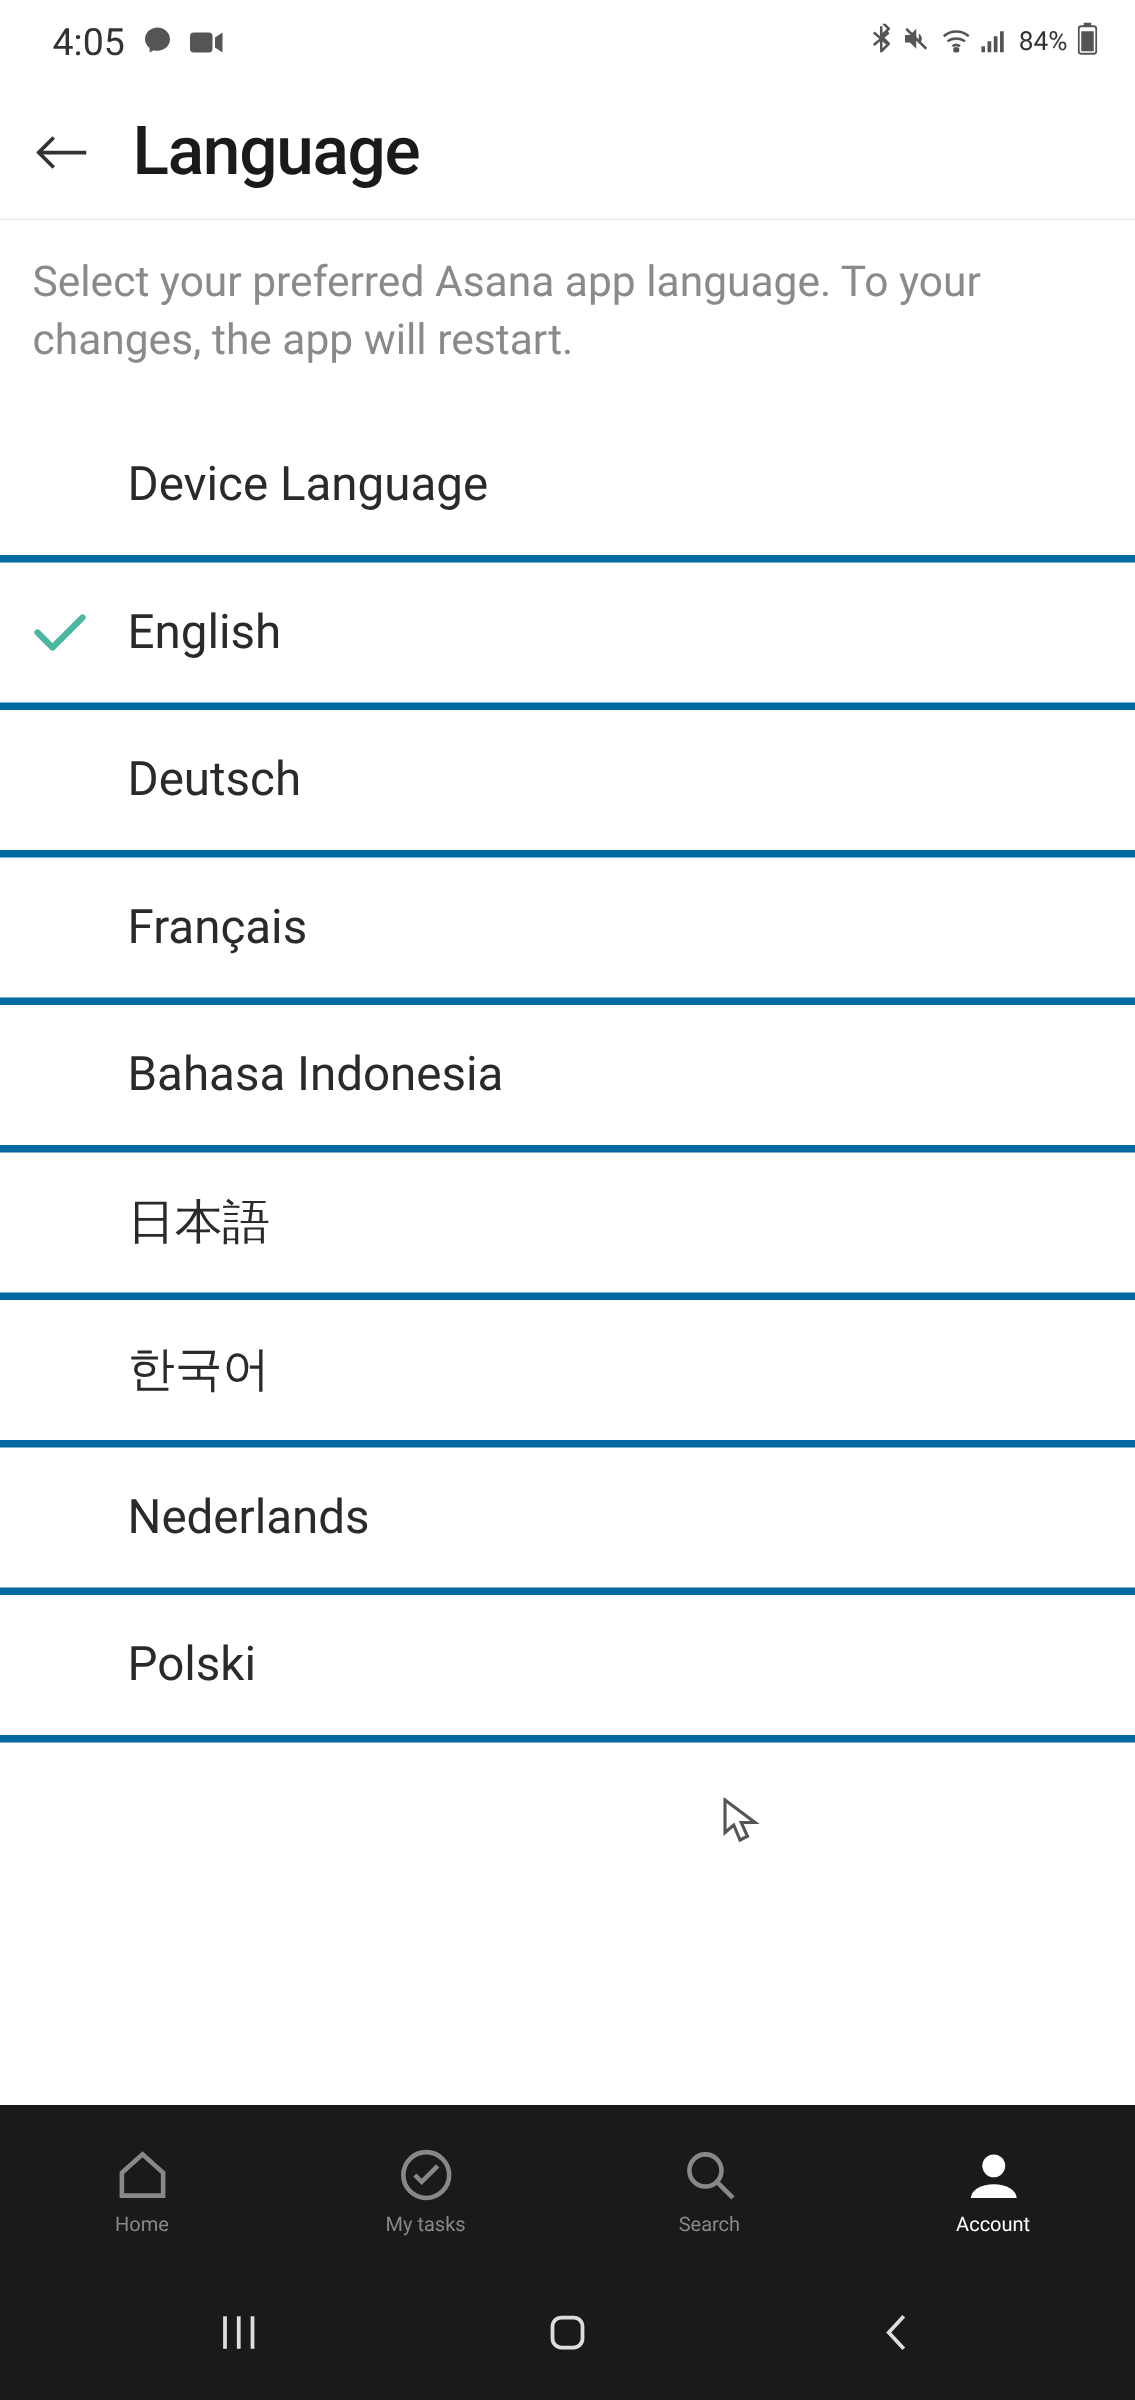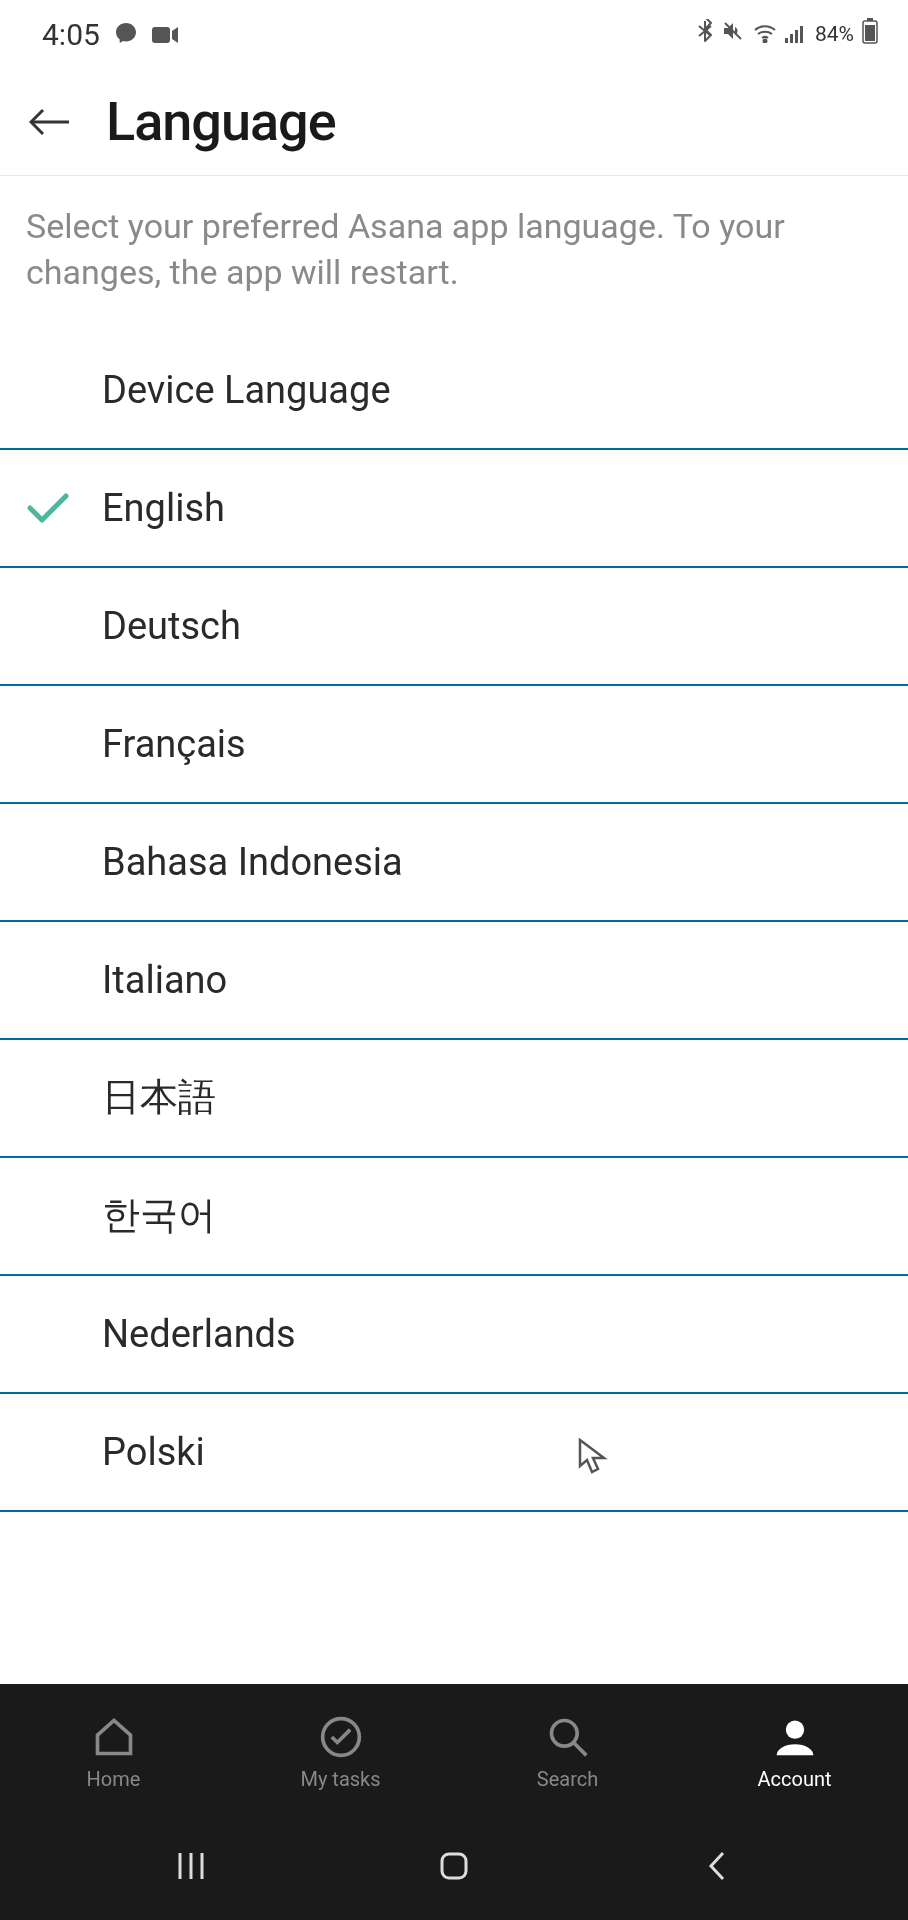--- a/index.html
+++ b/index.html
@@ -64,21 +64,21 @@
       line-height: 1.35;
       color: #8a8a8a;
     }
     
     .lang-list {}
     .lang-item {
       display: flex;
       align-items: center;
       height: 118px;
       padding: 0 26px;
-      border-bottom: 2px solid #0369a1;
+      border-bottom: 6px solid #0369a1;
       cursor: pointer;
     }
     .check-slot {
       width: 76px;
       display: flex;
       align-items: center;
       justify-content: flex-start;
     }
     .lang-label {
       font-size: 38px;
@@ -102,21 +102,21 @@
       display: flex;
       flex-direction: column;
       align-items: center;
       gap: 8px;
       color: #888;
       cursor: pointer;
       flex: 1;
     }
     .nav-item.active { color: #ffffff; }
     .nav-icon { width: 44px; height: 44px; }
-    .nav-label { font-size: 20px; }
+    .nav-label { font-size: 16px; }
     .nav-item.active .nav-label { font-weight: 400; }
     
     .system-nav {
       position: absolute;
       bottom: 0;
       left: 0;
       right: 0;
       height: 108px;
       background: #1a1a1a;
       display: flex;
@@ -227,24 +227,20 @@
   <div class="lang-item">
     <div class="check-slot"></div>
     <span class="lang-label">Français</span>
   </div>
   <div class="lang-item">
     <div class="check-slot"></div>
     <span class="lang-label">Bahasa Indonesia</span>
   </div>
   <div class="lang-item">
     <div class="check-slot"></div>
-    <span class="lang-label">Italiano</span>
-  </div>
-  <div class="lang-item">
-    <div class="check-slot"></div>
     <span class="lang-label">日本語</span>
   </div>
   <div class="lang-item">
     <div class="check-slot"></div>
     <span class="lang-label">한국어</span>
   </div>
   <div class="lang-item">
     <div class="check-slot"></div>
     <span class="lang-label">Nederlands</span>
   </div>

